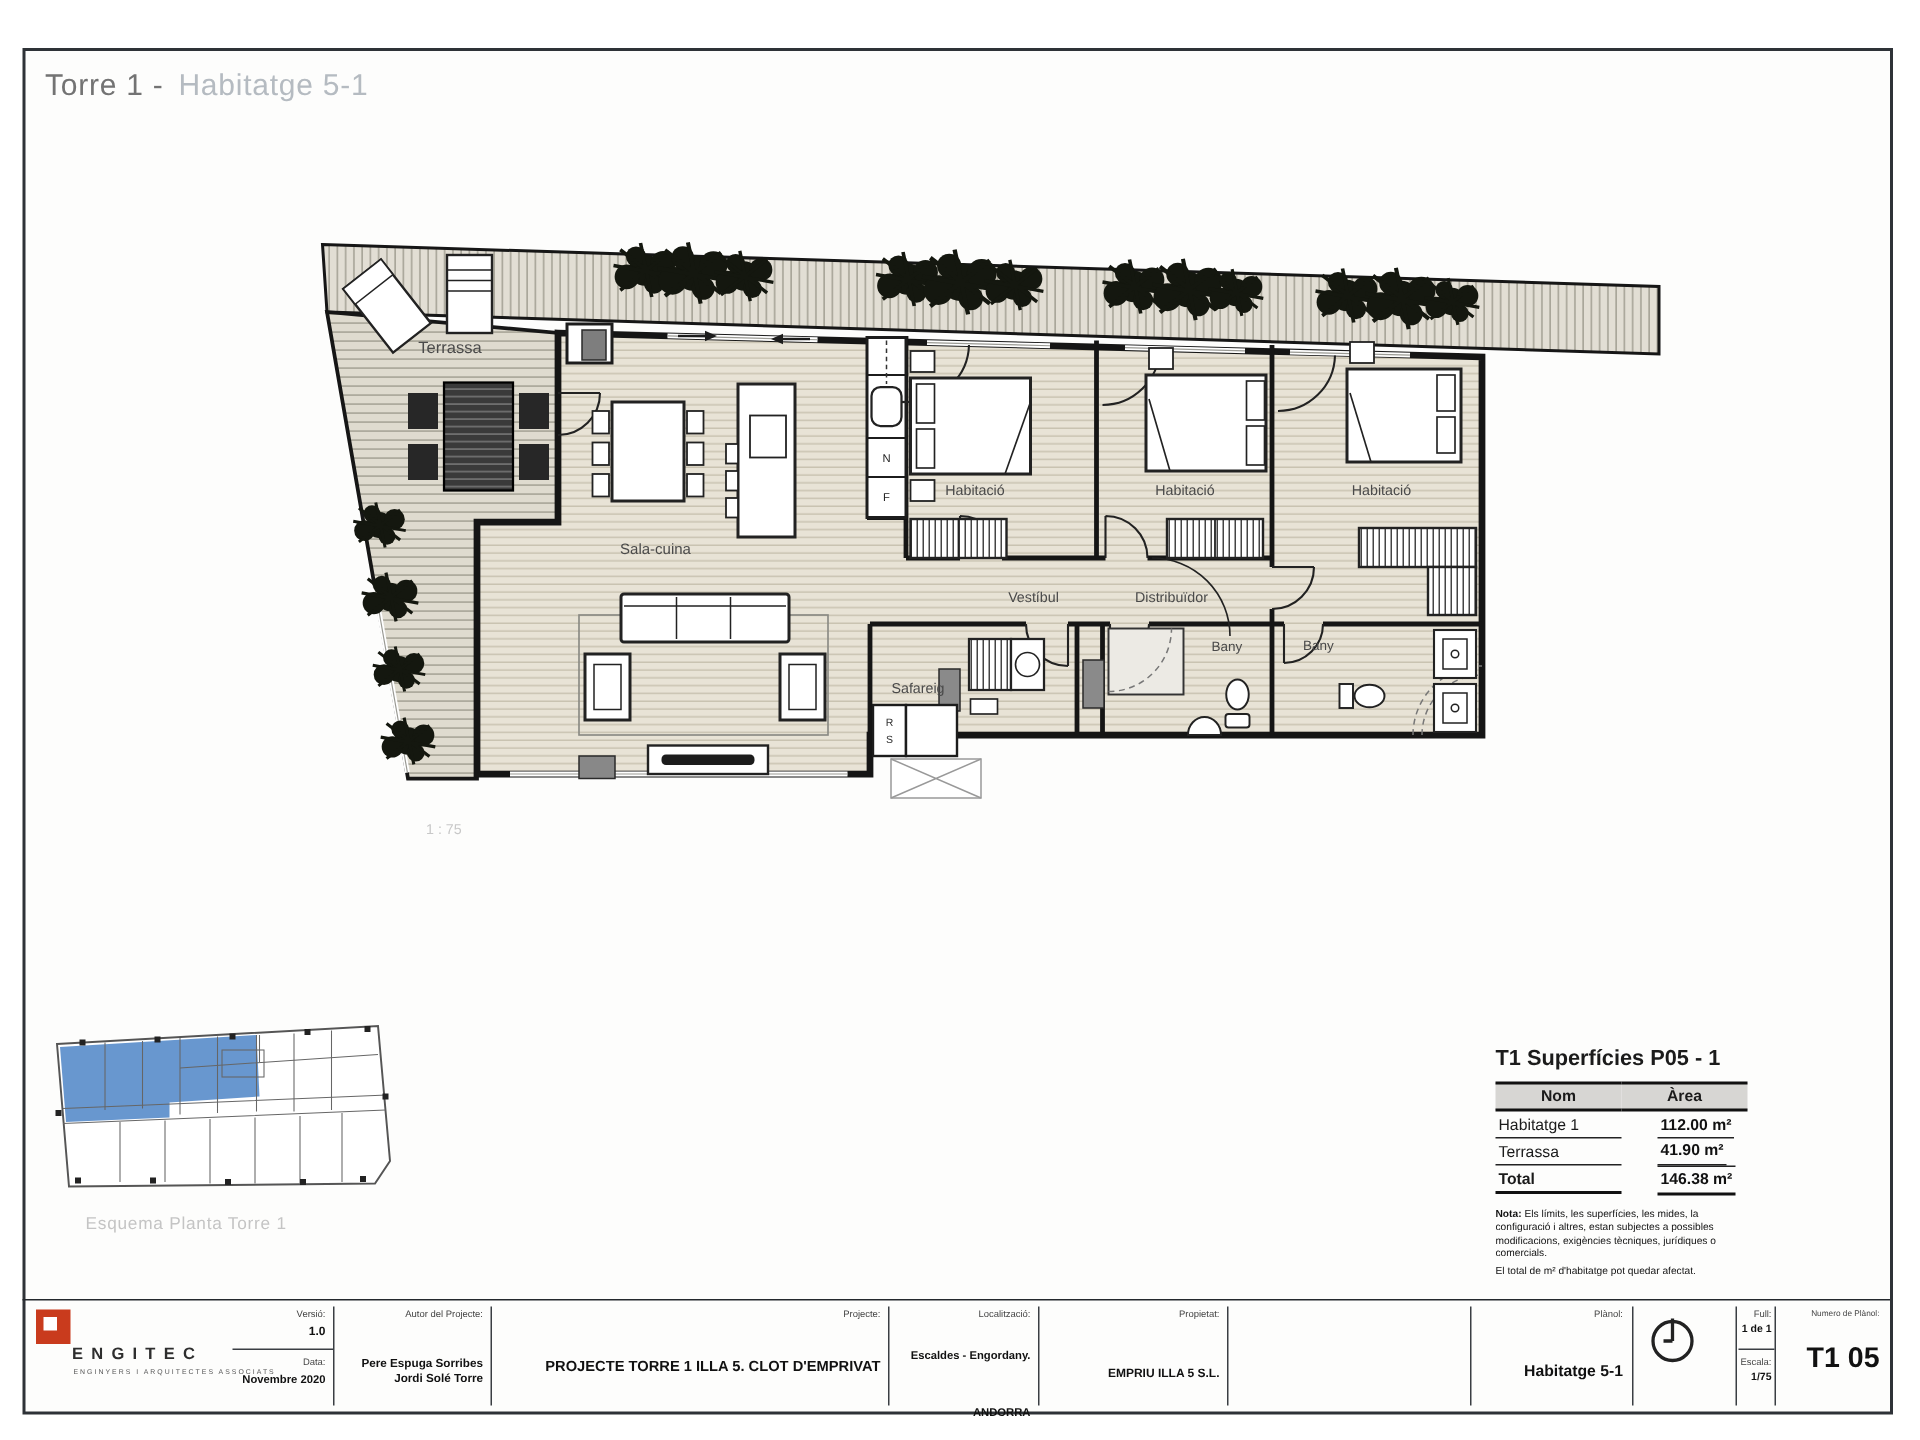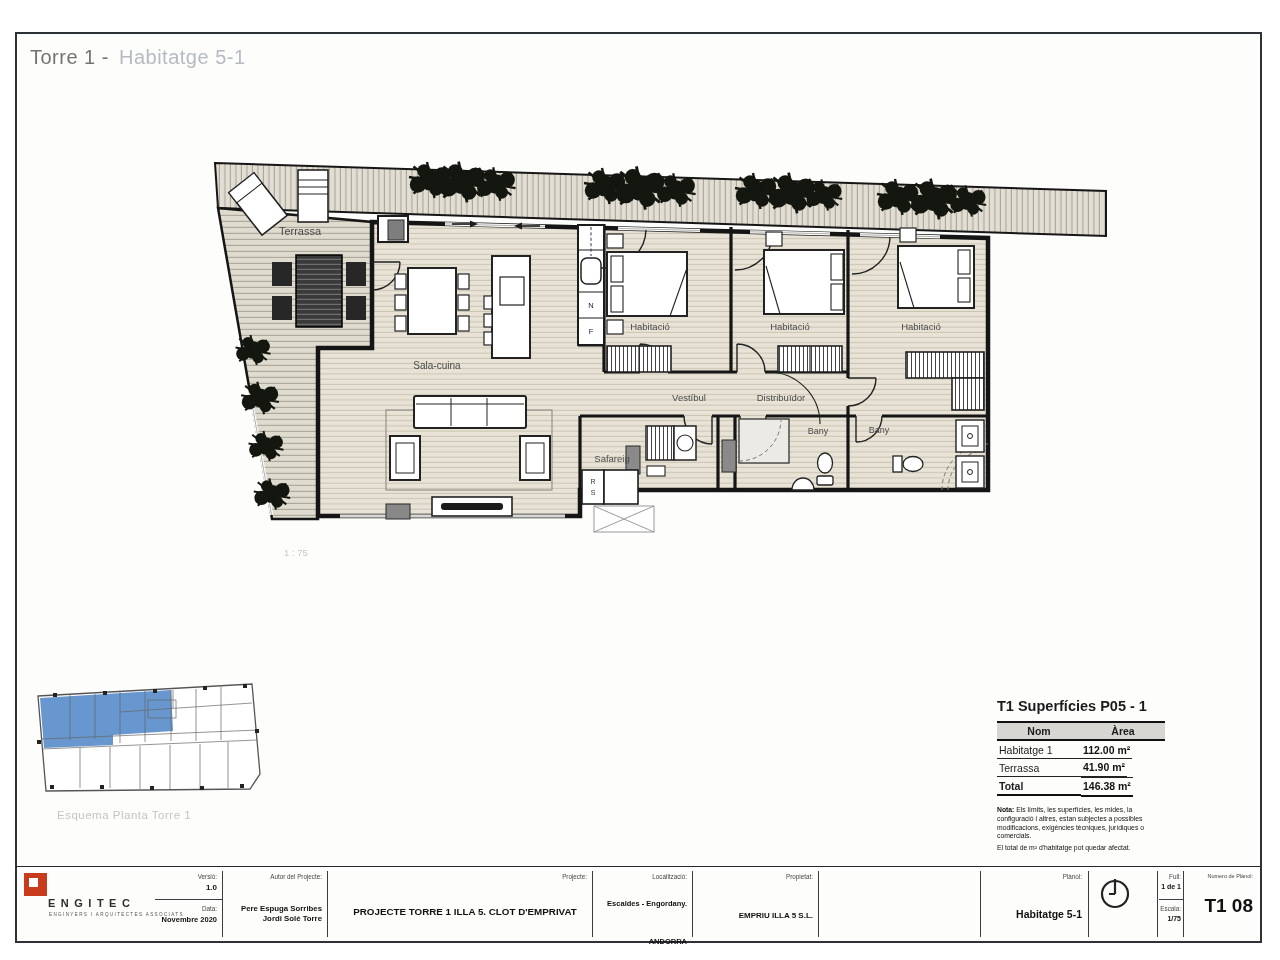--- a/index.html
+++ b/index.html
@@ -11,21 +11,21 @@
   .sheet-title .t2{color:#b5bbc1;margin-left:10px;}
   svg text{font-family:"Liberation Sans",sans-serif;}
 
   
   .surfaces{position:absolute;left:997px;top:698px;width:170px;color:#1b1b1b;}
   .surfaces h3{margin:0 0 7px 0;font-size:14.5px;font-weight:bold;}
   .surf-table{width:168px;border-collapse:collapse;font-size:10.5px;}
   .surf-table thead td{background:#d7d6d3;font-weight:bold;text-align:center;
       border-top:2.5px solid #111;border-bottom:2px solid #111;padding:2px 20px;}
   .surf-table tbody td{border-bottom:1.5px solid #222;padding:2.5px 2px;}
-  .surf-table td.val{text-align:center;}
+  .surf-table td.val{text-align:center;margin-left:24px;}
   .surf-table tr.total td{border-top:1px solid #222;border-bottom:2.5px solid #111;font-weight:bold;}
   .note{margin-top:10px;font-size:6.8px;line-height:1.3;color:#111;width:160px;}
   .note .nt{font-weight:bold;}
   .note .nf{margin-top:3px;}
 
   
   .tblock{position:absolute;left:15px;top:866px;width:1245px;height:75px;border-top:1.5px solid #24282d;font-size:8px;color:#222;}
   .tb-line{position:absolute;top:4px;bottom:5px;width:1px;background:#3a3e43;}
   .tb-hline{position:absolute;height:1px;background:#3a3e43;}
   .lbl{position:absolute;font-size:6.3px;color:#444;text-align:right;}
@@ -369,21 +369,21 @@
     <div class="lbl" style="left:140px;top:6px;width:62px;">Versió:</div>
     <div class="val" style="left:140px;top:16px;width:62px;font-size:8px;">1.0</div>
     <div class="lbl" style="left:140px;top:38px;width:62px;">Data:</div>
     <div class="val" style="left:122px;top:48px;width:80px;font-size:7.5px;">Novembre 2020</div>
 
     <div class="lbl" style="left:200px;top:6px;width:107px;">Autor del Projecte:</div>
     <div class="val" style="left:180px;top:37px;width:127px;font-size:7.8px;">Pere Espuga Sorribes</div>
     <div class="val" style="left:180px;top:47px;width:127px;font-size:7.8px;">Jordi Solé Torre</div>
 
     <div class="lbl" style="left:480px;top:6px;width:92px;">Projecte:</div>
-    <div class="val" style="left:328px;top:39px;width:244px;font-size:9.8px;text-align:center;">PROJECTE TORRE 1 ILLA 5. CLOT D'EMPRIVAT</div>
+    <div class="val" style="left:328px;top:39px;width:244px;font-size:9.8px;text-align:right;">PROJECTE TORRE 1 ILLA 5. CLOT D'EMPRIVAT</div>
 
     <div class="lbl" style="left:590px;top:6px;width:82px;">Localització:</div>
     <div class="val" style="left:584px;top:32px;width:88px;font-size:7.5px;">Escaldes - Engordany.</div>
     <div class="val" style="left:584px;top:42px;width:88px;font-size:7.5px;margin-top:28px;">ANDORRA</div>
 
     <div class="lbl" style="left:713px;top:6px;width:85px;">Propietat:</div>
     <div class="val" style="left:688px;top:44px;width:110px;font-size:8px;">EMPRIU ILLA 5 S.L.</div>
 
     <div class="lbl" style="left:975px;top:6px;width:92px;">Plànol:</div>
     <div class="val" style="left:930px;top:41px;width:137px;font-size:10.5px;">Habitatge 5-1</div>
@@ -392,15 +392,15 @@
       <circle cx="18" cy="19" r="13" fill="none" stroke="#222" stroke-width="2.2"></circle>
       <path d="M18,19 L18,4 M18,19 L12,19" stroke="#222" stroke-width="2.2" fill="none"></path>
     </svg>
 
     <div class="lbl" style="left:1144px;top:6px;width:22px;">Full:</div>
     <div class="val" style="left:1136px;top:16px;width:30px;font-size:7px;">1 de 1</div>
     <div class="lbl" style="left:1140px;top:38px;width:26px;">Escala:</div>
     <div class="val" style="left:1136px;top:48px;width:30px;font-size:7px;">1/75</div>
 
     <div class="lbl" style="left:1172px;top:6px;width:66px;font-size:5.5px;">Numero de Plànol:</div>
-    <div class="num-val">T1 08</div>
+    <div class="num-val">T1 05</div>
   </div>
 </div>
 
 </body></html>

